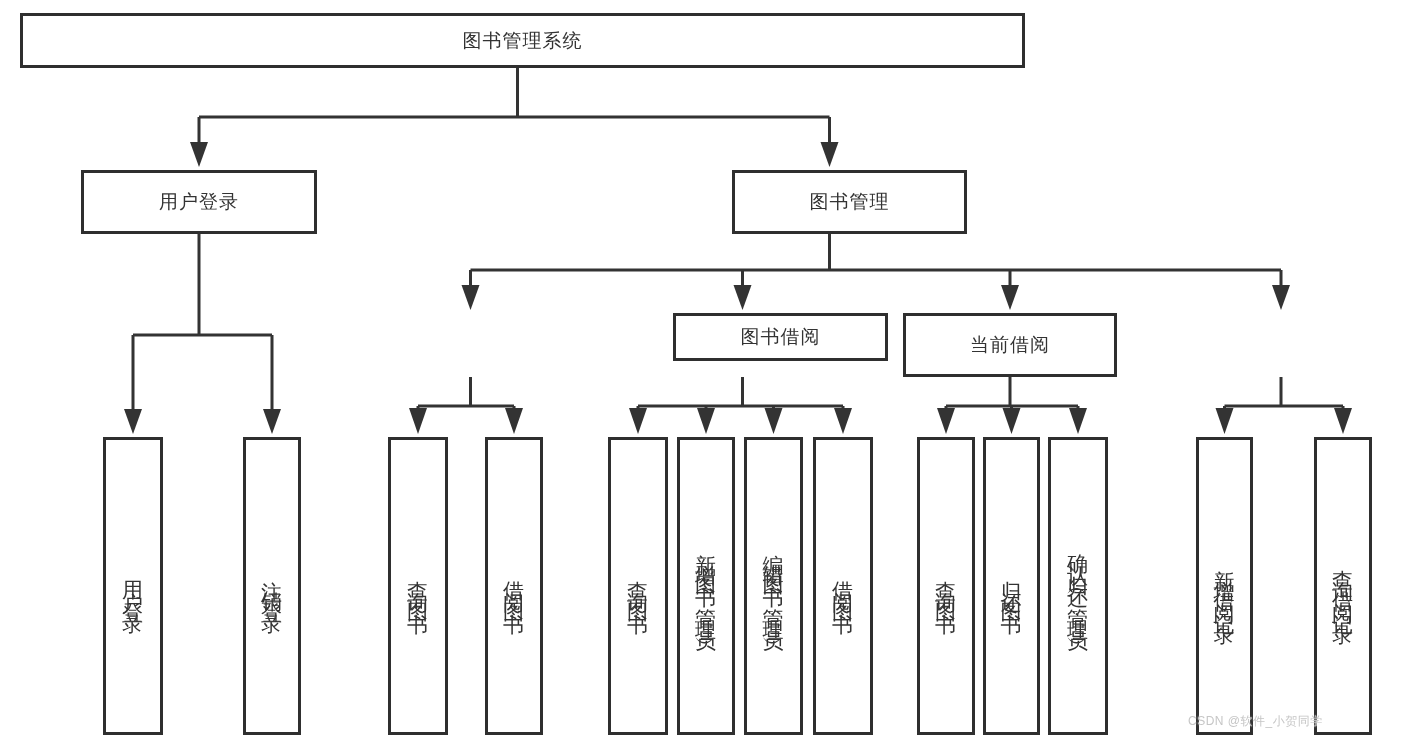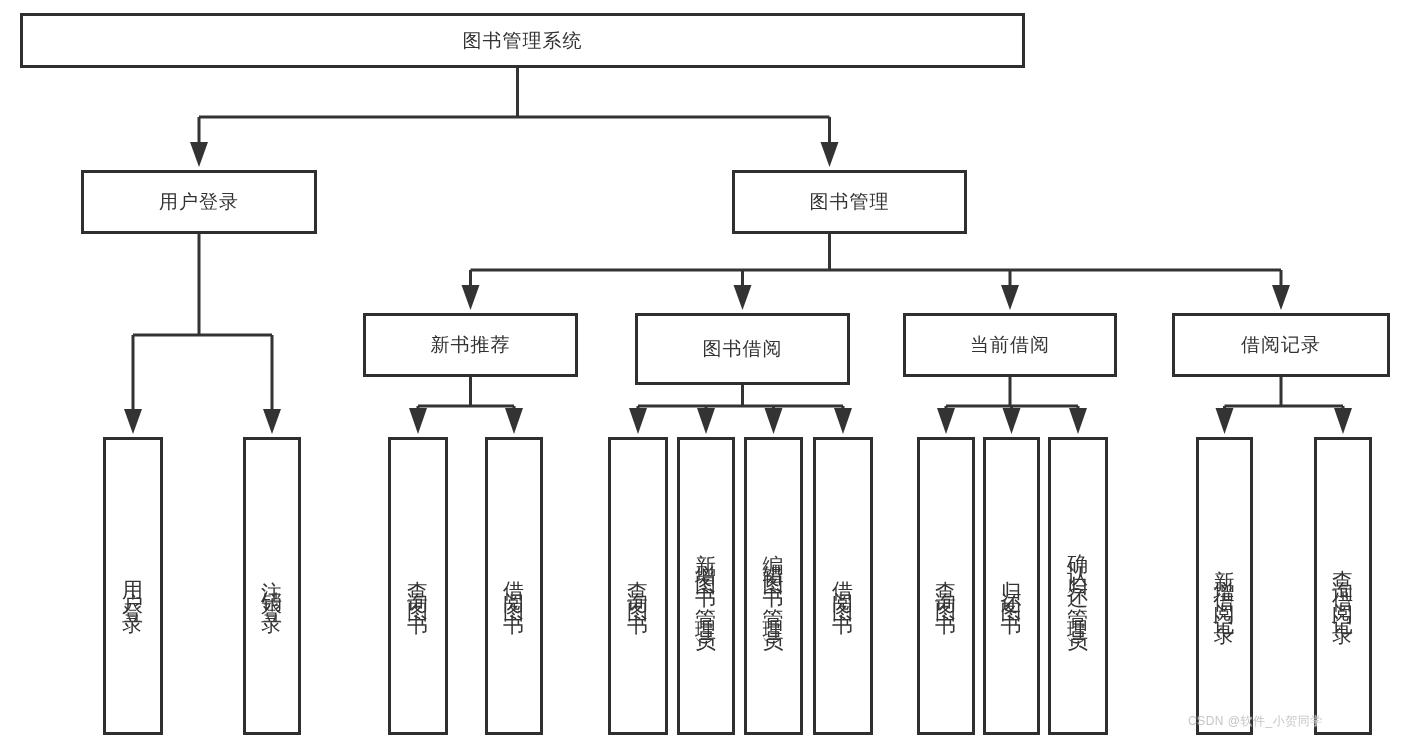--- a/index.html
+++ b/index.html
@@ -43,21 +43,21 @@
     text-orientation: mixed;
     font-size: 21px;
     letter-spacing: 11px;
     color: #333333;
     line-height: 1;
   }
   .root-box   { left: 20px;  top: 13px;  width: 1005px; height: 55px; }
   .l2-user    { left: 81px;  top: 170px; width: 236px;  height: 64px; }
   .l2-mgmt    { left: 712px; top: 170px; width: 235px;  height: 64px; margin-left: 20px; }
   .l3-rec     { left: 363px; top: 313px; width: 215px;  height: 64px; }
-  .l3-bor     { left: 635px; top: 313px; width: 215px;  height: 72px; }
+  .l3-bor     { left: 673px; top: 313px; width: 215px;  height: 48px; }
   .l3-cur     { left: 903px; top: 313px; width: 214px;  height: 64px; }
   .l3-log     { left: 1172px;top: 313px; width: 218px;  height: 64px; }
   .leaf       { top: 437px;  height: 298px; }
   .leaf-u1 { left: 103px;  width: 60px; }
   .leaf-u2 { left: 243px;  width: 58px; }
   .leaf-r1 { left: 388px;  width: 60px; }
   .leaf-r2 { left: 485px;  width: 58px; }
   .leaf-b1 { left: 608px;  width: 60px; }
   .leaf-b2 { left: 677px;  width: 58px; }
   .leaf-b3 { left: 744px;  width: 59px; }
@@ -131,31 +131,25 @@
     <span class="hlabel">图书管理系统</span>
   </div>
 
   <div class="node l2-user">
     <span class="hlabel">用户登录</span>
   </div>
   <div class="node l2-mgmt">
     <span class="hlabel">图书管理</span>
   </div>
 
-  <div class="node l3-rec">
-    <span class="hlabel">新书推荐</span>
-  </div>
   <div class="node l3-bor">
     <span class="hlabel">图书借阅</span>
   </div>
   <div class="node l3-cur">
     <span class="hlabel">当前借阅</span>
-  </div>
-  <div class="node l3-log">
-    <span class="hlabel">借阅记录</span>
   </div>
 
   <div class="node leaf leaf-u1">
     <span class="vlabel">用户登录</span>
   </div>
   <div class="node leaf leaf-u2">
     <span class="vlabel">注销登录</span>
   </div>
 
   <div class="node leaf leaf-r1">

